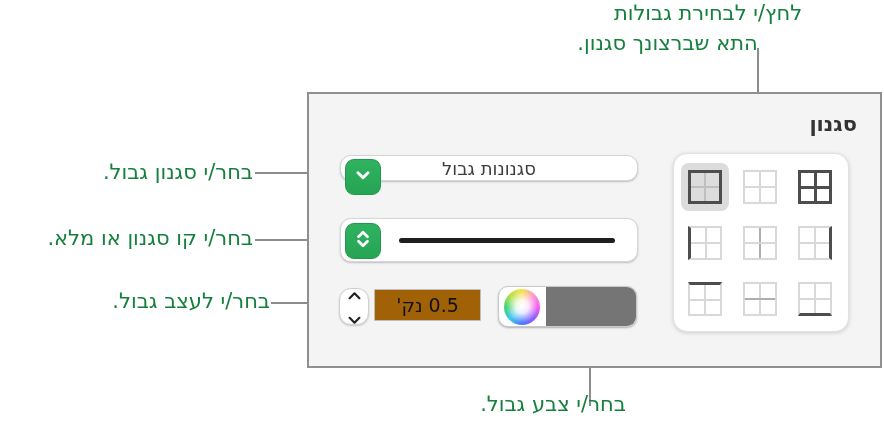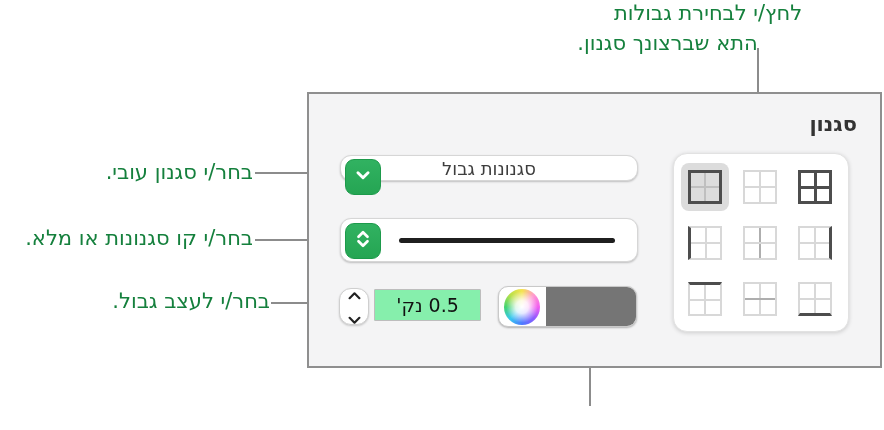--- a/index.html
+++ b/index.html
@@ -26,21 +26,21 @@
   .pill-label { position:absolute; left:0; right:0; top:0; bottom:0; display:flex;
                 align-items:center; justify-content:center; font-size:18px; color:#3d3d3d;
                 direction:rtl; }
   .line-preview { position:absolute; left:58px; top:19px; width:216px; height:5px;
                   background:#1f1f1f; border-radius:2.5px; }
 
   
   .stepper { position:absolute; left:339px; top:288px; width:30px; height:37px; background:#fff;
              border:1px solid #cfcfcf; border-radius:12px; box-shadow:0 1px 2px rgba(0,0,0,.18);
              display:flex; flex-direction:column; align-items:center; justify-content:center; gap:5px; }
-  .width-field { position:absolute; left:374px; top:289px; width:107px; height:32px; background:#86efac;
+  .width-field { position:absolute; left:374px; top:289px; width:107px; height:32px; background:#a16207;
                  border:1px solid #bdbdbd; border-radius:1px; font-size:19px; color:#111;
                  display:flex; align-items:center; justify-content:center; direction:rtl; }
 
   
   .color-well { position:absolute; left:498px; top:286px; width:139px; height:41px;
                 border-radius:10px; background:#fff; border:1px solid #c9c9c9;
                 box-shadow:0 1px 2px rgba(0,0,0,.28); overflow:hidden; }
   .color-wheel { position:absolute; left:5px; top:2px; width:36px; height:36px; border-radius:50%;
                  background:
                    radial-gradient(circle at 50% 50%, #ffffff 0%, rgba(255,255,255,.85) 25%, rgba(255,255,255,0) 62%),
@@ -74,30 +74,31 @@
 </style>
 </head>
 <body>
 
 <div id="canvas">
 
   <div class="callout" style="left:548px; top:1px; width:320px; text-align:center;">לחץ/י לבחירת גבולות</div>
   <div class="callout" style="left:510px; top:31px; width:315px; text-align:center;">התא שברצונך סגנון.</div>
   <div class="callout-line" style="left:757px; top:48px; width:2px; height:107px;"></div>
 
-  <div class="callout" style="right:631px; top:160px;">בחר/י סגנון עובי.</div>
+  <div class="callout" style="right:631px; top:160px;">בחר/י סגנון גבול.</div>
   <div class="callout-line" style="left:255px; top:172px; width:89px; height:2px;"></div>
 
-  <div class="callout" style="right:631px; top:226px;">בחר/י קו סגנונות או מלא.</div>
+  <div class="callout" style="right:631px; top:226px;">בחר/י קו סגנון או מלא.</div>
   <div class="callout-line" style="left:255px; top:239px; width:86px; height:2px;"></div>
 
   <div class="callout" style="right:614px; top:289px;">בחר/י לעצב גבול.</div>
   <div class="callout-line" style="left:271px; top:302px; width:68px; height:2px;"></div>
 
   <div class="callout-line" style="left:589px; top:329px; width:2px; height:77px;"></div>
+  <div class="callout" style="left:442px; top:392px; width:222px; text-align:center;">בחר/י צבע גבול.</div>
 
   <div class="panel"></div>
   <div class="panel-title">סגנון</div>
 
   <div class="pill" style="top:155px;">
     <div class="pill-label">סגנונות גבול</div>
     <div class="green-btn">
       <span>
         <svg width="18" height="18" viewBox="0 0 16 16">
             <path d="M3.5 6l4.5 4.5L12.5 6" stroke="#fff" stroke-width="2.6" fill="none" stroke-linecap="round" stroke-linejoin="round"></path>

